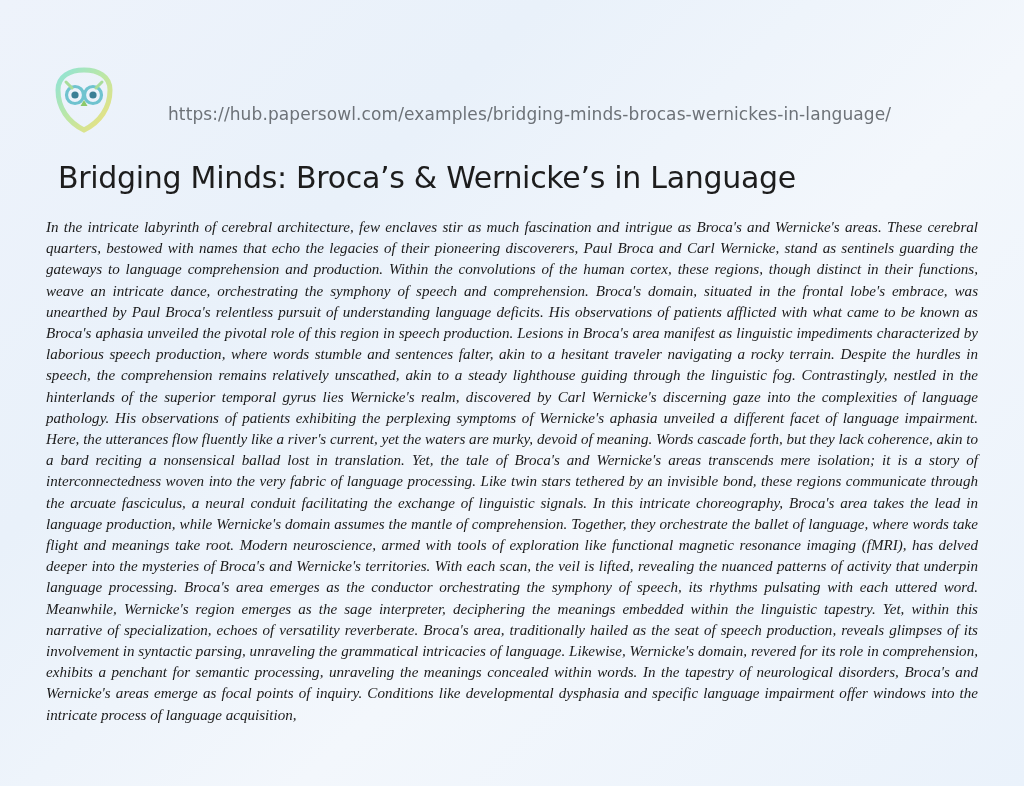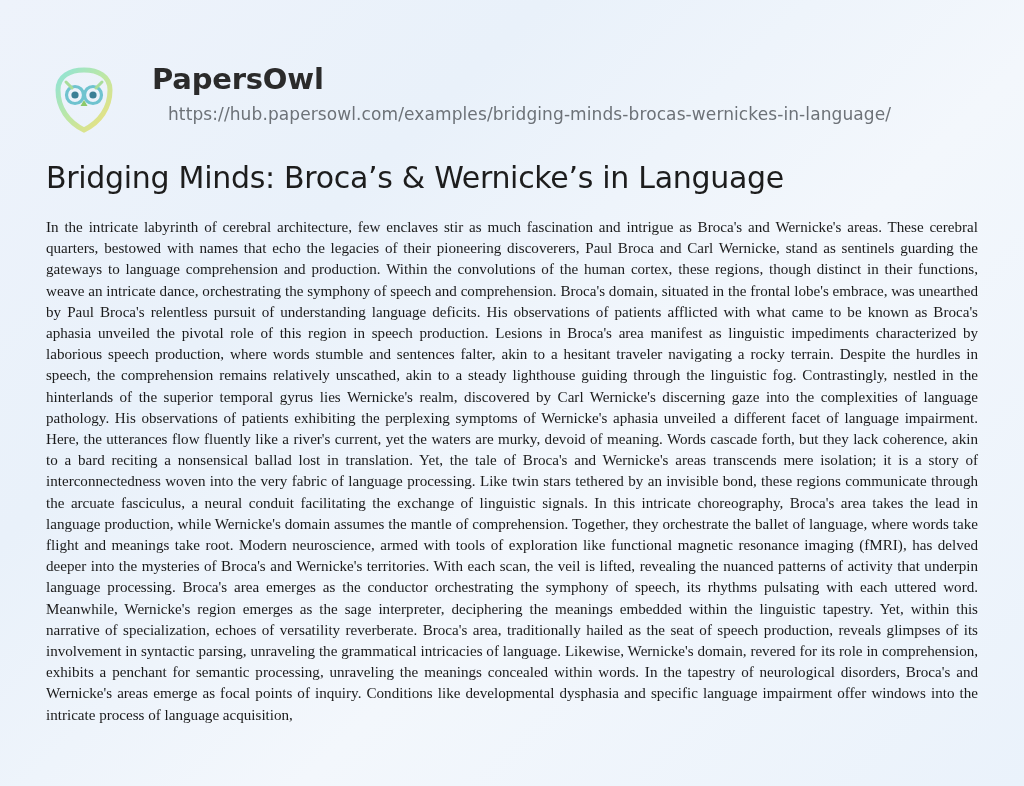--- a/index.html
+++ b/index.html
@@ -60,30 +60,31 @@
     position: absolute;
     left: 46px;
     top: 160px;
     width: 932px;
   }
   .article-title {
     font-family: "DejaVu Sans", sans-serif;
     font-size: 30px;
     font-weight: normal;
     color: #1d1d1d;
-    margin: 0 0 22px 0;
+    margin: 0 0 22px 12px;
     letter-spacing: -0.3px;
   }
   .article-body {
     font-family: "Liberation Serif", serif;
     font-size: 15.1px;
     line-height: 21.2px;
     color: #1a1a1a;
     text-align: justify;
     margin: 0;
+    font-style: italic;
   }
 </style>
 </head>
 <body>
 
 <div class="page">
 
   <div class="header">
 
     <div class="logo-mark">
@@ -98,21 +99,20 @@
         <path d="M10 26 C10 12, 22 6, 36 6 C50 6, 62 12, 62 26 C62 44, 52 58, 36 66 C20 58, 10 44, 10 26 Z" fill="none" stroke="url(#owlgrad)" stroke-width="5"></path>
         <circle cx="27" cy="31" r="8.5" fill="none" stroke="#6fc3cf" stroke-width="3.2"></circle>
         <circle cx="45" cy="31" r="8.5" fill="none" stroke="#6fc3cf" stroke-width="3.2"></circle>
         <circle cx="27" cy="31" r="3.6" fill="#3b7f96"></circle>
         <circle cx="45" cy="31" r="3.6" fill="#3b7f96"></circle>
         <path d="M36 36 L32.5 42 L39.5 42 Z" fill="#8cc96a"></path>
         <path d="M18 18 L24 24 M54 18 L48 24" stroke="#a8dd9a" stroke-width="3" stroke-linecap="round"></path>
       </svg>
     </div>
 
-    <div class="brand-name">PapersOwl</div>
     <div class="brand-url">https://hub.papersowl.com/examples/bridging-minds-brocas-wernickes-in-language/</div>
   </div>
 
   <div class="article">
     <h1 class="article-title">Bridging Minds: Broca’s &amp; Wernicke’s in Language</h1>
     <p class="article-body">In the intricate labyrinth of cerebral architecture, few enclaves stir as much fascination and intrigue as Broca's and Wernicke's areas. These cerebral quarters, bestowed with names that echo the legacies of their pioneering discoverers, Paul Broca and Carl Wernicke, stand as sentinels guarding the gateways to language comprehension and production. Within the convolutions of the human cortex, these regions, though distinct in their functions, weave an intricate dance, orchestrating the symphony of speech and comprehension. Broca's domain, situated in the frontal lobe's embrace, was unearthed by Paul Broca's relentless pursuit of understanding language deficits. His observations of patients afflicted with what came to be known as Broca's aphasia unveiled the pivotal role of this region in speech production. Lesions in Broca's area manifest as linguistic impediments characterized by laborious speech production, where words stumble and sentences falter, akin to a hesitant traveler navigating a rocky terrain. Despite the hurdles in speech, the comprehension remains relatively unscathed, akin to a steady lighthouse guiding through the linguistic fog. Contrastingly, nestled in the hinterlands of the superior temporal gyrus lies Wernicke's realm, discovered by Carl Wernicke's discerning gaze into the complexities of language pathology. His observations of patients exhibiting the perplexing symptoms of Wernicke's aphasia unveiled a different facet of language impairment. Here, the utterances flow fluently like a river's current, yet the waters are murky, devoid of meaning. Words cascade forth, but they lack coherence, akin to a bard reciting a nonsensical ballad lost in translation. Yet, the tale of Broca's and Wernicke's areas transcends mere isolation; it is a story of interconnectedness woven into the very fabric of language processing. Like twin stars tethered by an invisible bond, these regions communicate through the arcuate fasciculus, a neural conduit facilitating the exchange of linguistic signals. In this intricate choreography, Broca's area takes the lead in language production, while Wernicke's domain assumes the mantle of comprehension. Together, they orchestrate the ballet of language, where words take flight and meanings take root. Modern neuroscience, armed with tools of exploration like functional magnetic resonance imaging (fMRI), has delved deeper into the mysteries of Broca's and Wernicke's territories. With each scan, the veil is lifted, revealing the nuanced patterns of activity that underpin language processing. Broca's area emerges as the conductor orchestrating the symphony of speech, its rhythms pulsating with each uttered word. Meanwhile, Wernicke's region emerges as the sage interpreter, deciphering the meanings embedded within the linguistic tapestry. Yet, within this narrative of specialization, echoes of versatility reverberate. Broca's area, traditionally hailed as the seat of speech production, reveals glimpses of its involvement in syntactic parsing, unraveling the grammatical intricacies of language. Likewise, Wernicke's domain, revered for its role in comprehension, exhibits a penchant for semantic processing, unraveling the meanings concealed within words. In the tapestry of neurological disorders, Broca's and Wernicke's areas emerge as focal points of inquiry. Conditions like developmental dysphasia and specific language impairment offer windows into the intricate process of language acquisition,</p>
   </div>
 
 </div>
 

